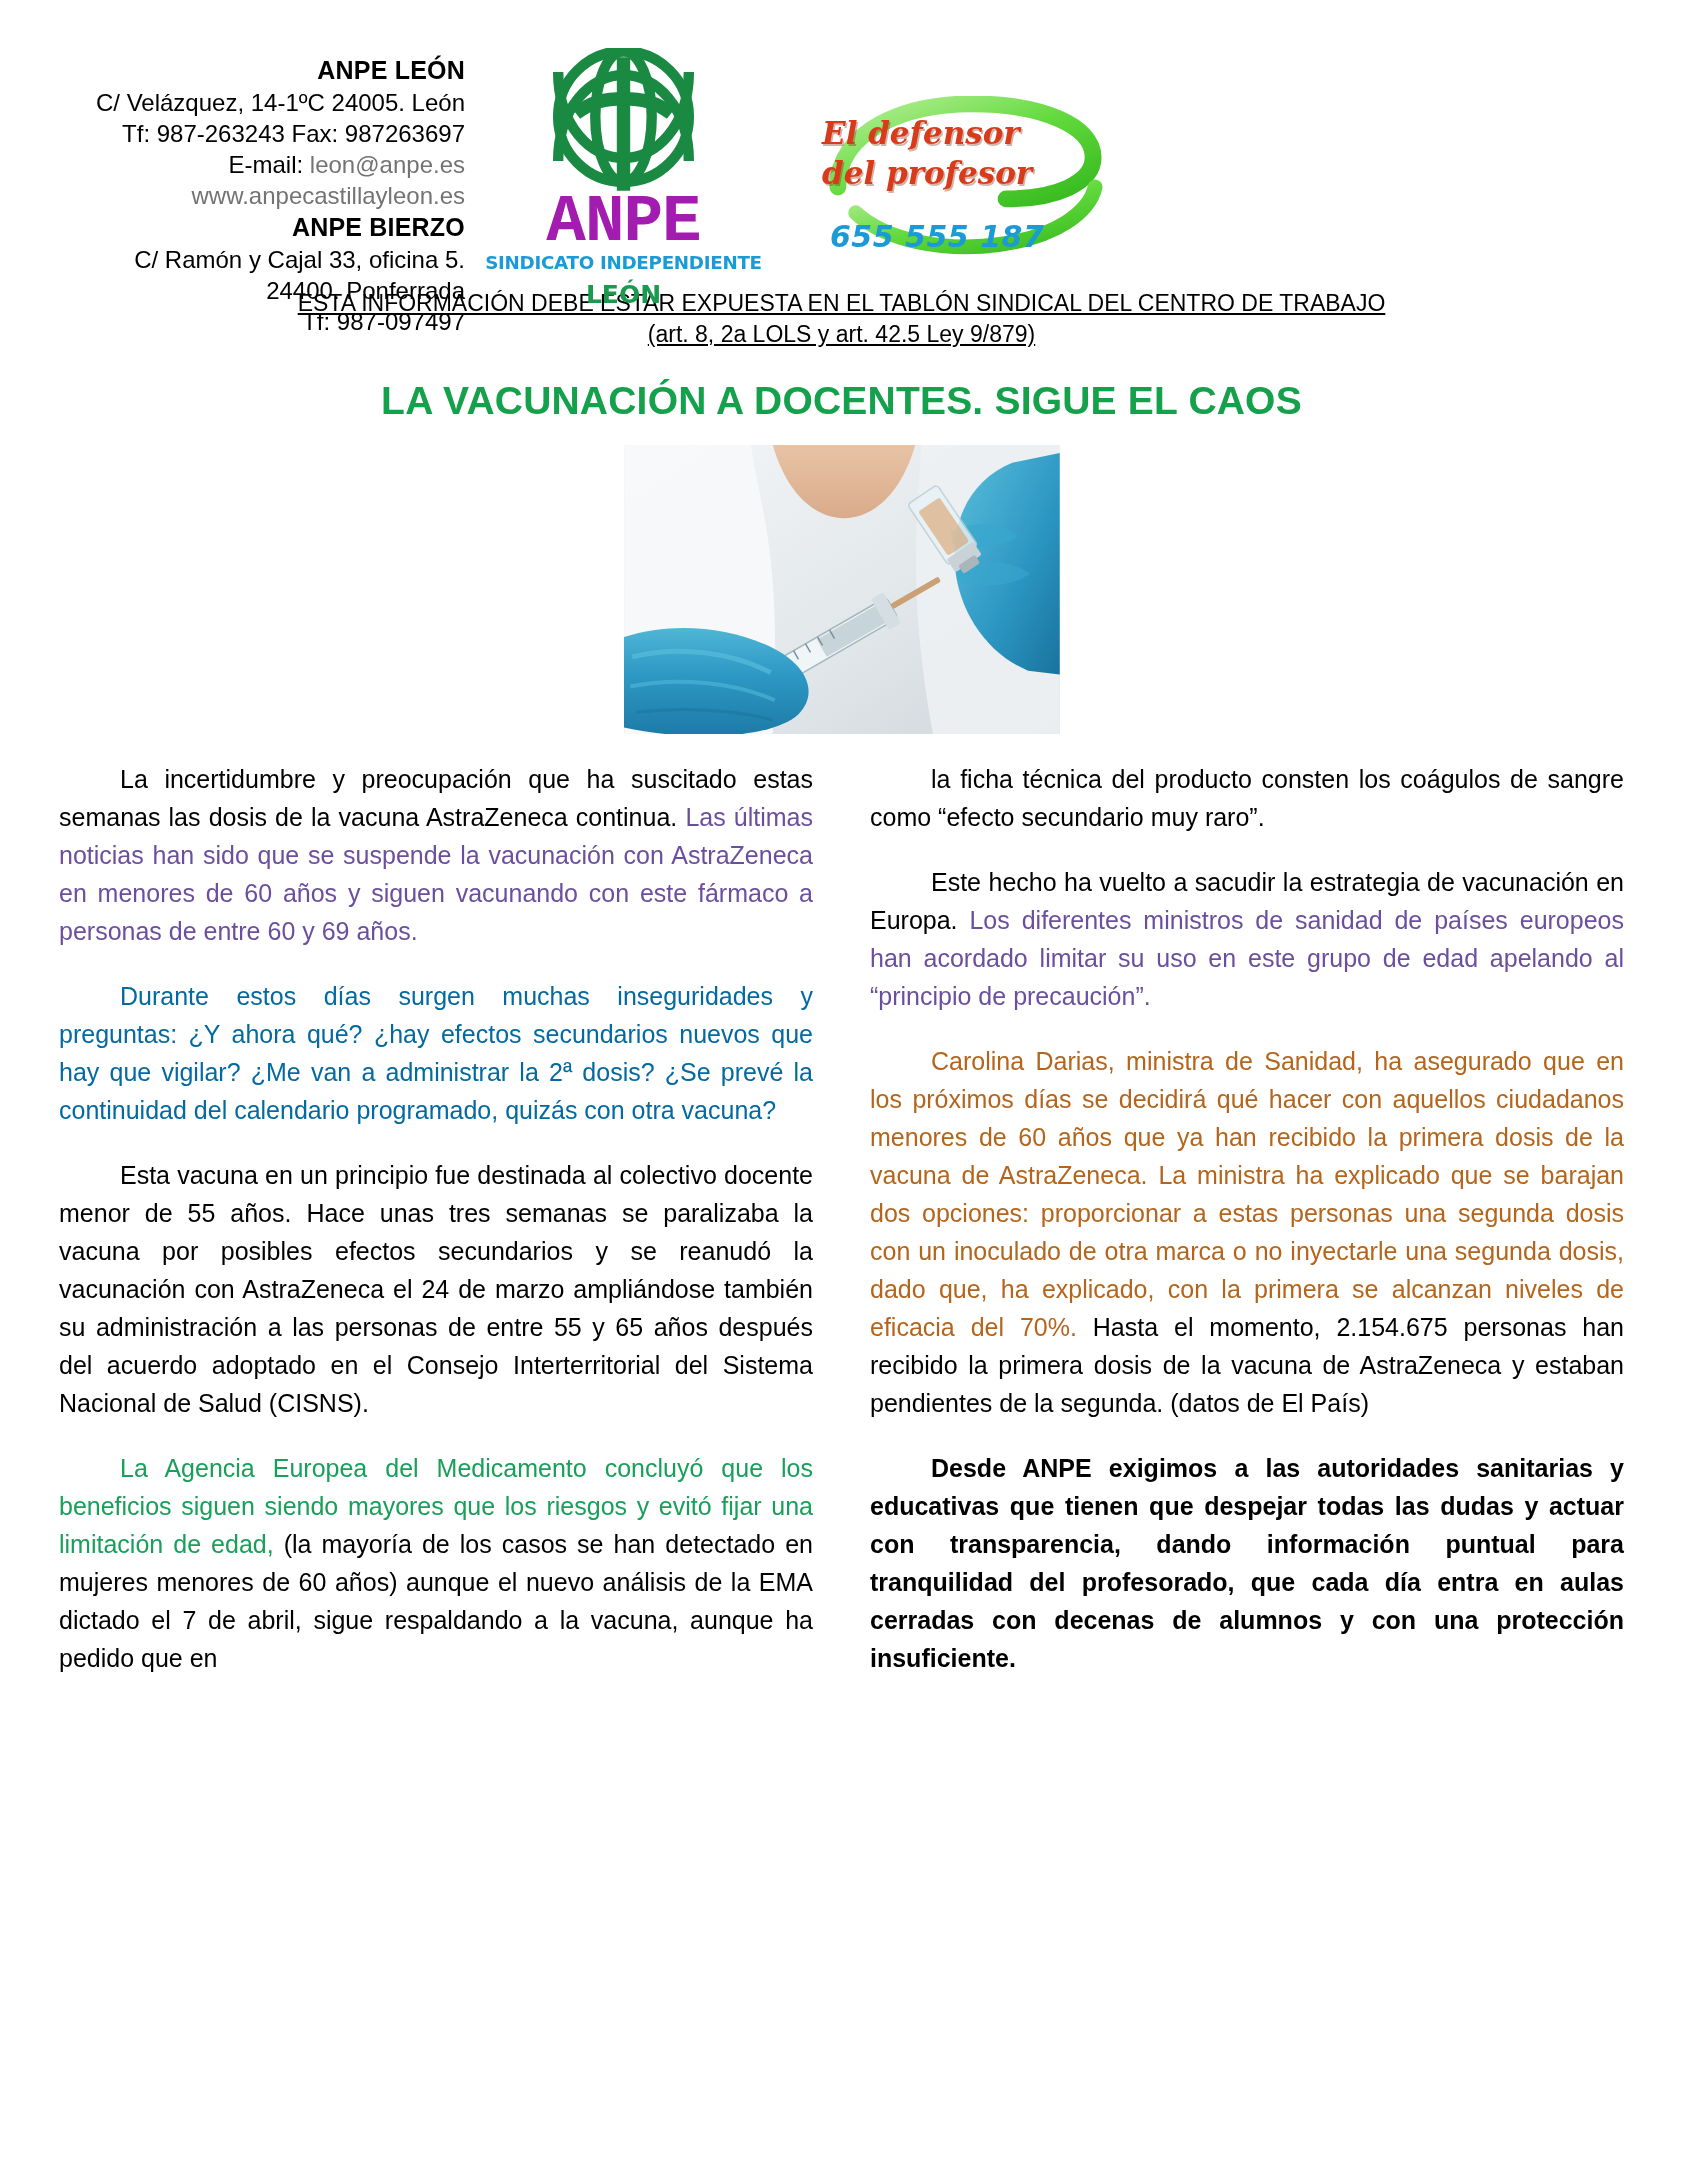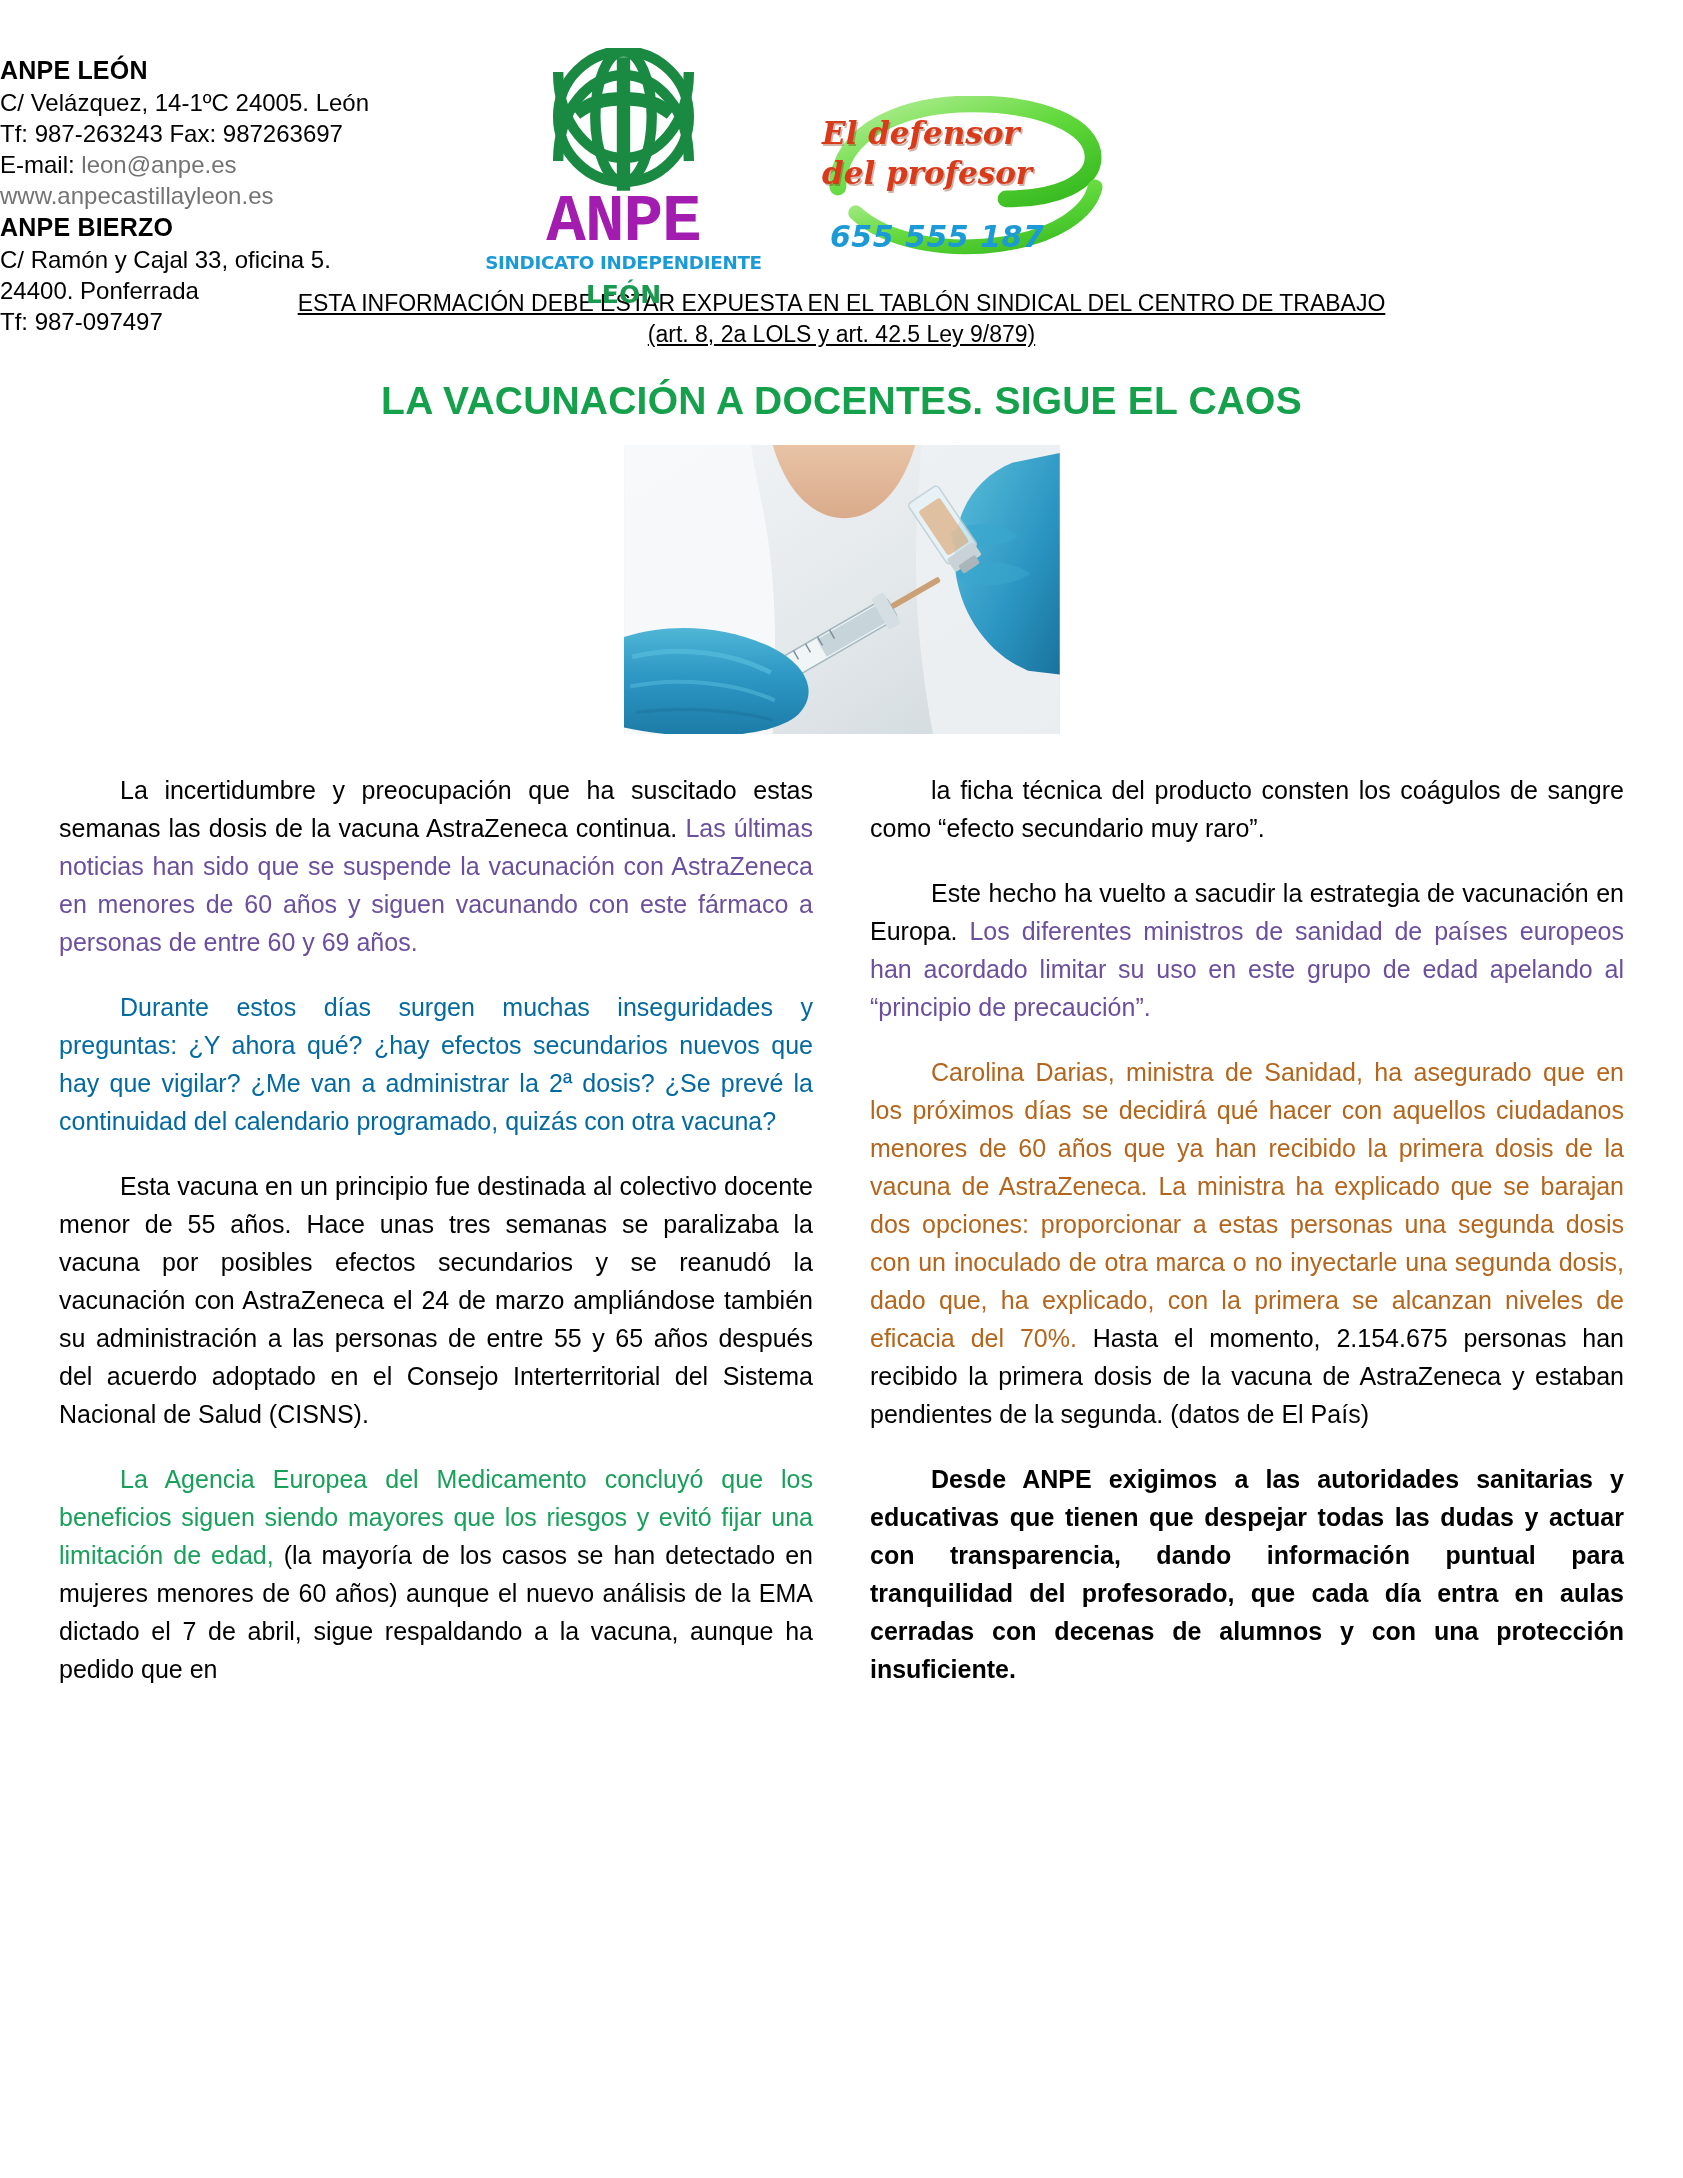--- a/index.html
+++ b/index.html
@@ -28,21 +28,21 @@
   .masthead {
     display: flex;
     align-items: flex-start;
     padding: 48px 0 0 0;
     height: 283px;
     box-sizing: border-box;
   }
 
   .contact-block {
     width: 465px;
-    text-align: left;
+    text-align: right;
     font-size: 24px;
     line-height: 1.30;
     padding-top: 6px;
     box-sizing: border-box;
   }
   .contact-block .org-name {
     font-weight: bold;
     letter-spacing: 0.2px;
     font-size: 25px;
   }
@@ -199,21 +199,21 @@
     height: 289px;
     position: relative;
     overflow: hidden;
     background: #eef2f4;
   }
 
   
   .columns {
     display: flex;
     gap: 57px;
-    margin: 37px 59px 0 59px;
+    margin: 26px 59px 0 59px;
   }
   .col { width: 755px; }
 
   .para {
     text-align: justify;
     font-size: 25px;
     line-height: 1.52;
     margin: 0 0 27px 0;
     text-indent: 61px;
     hyphens: none;

